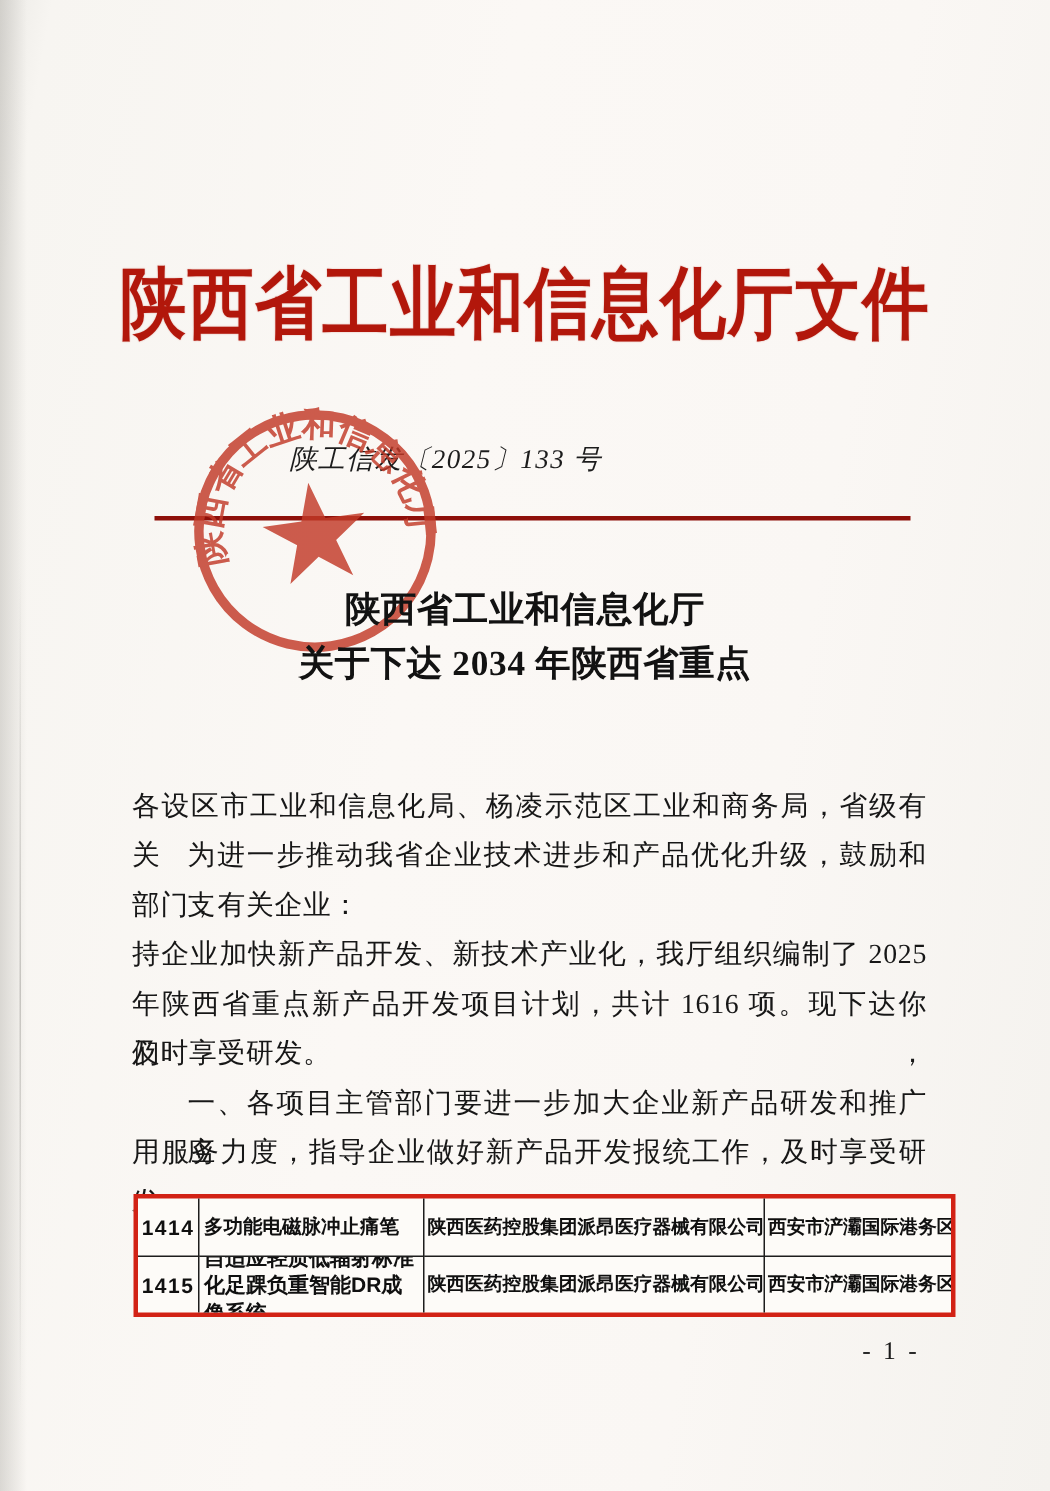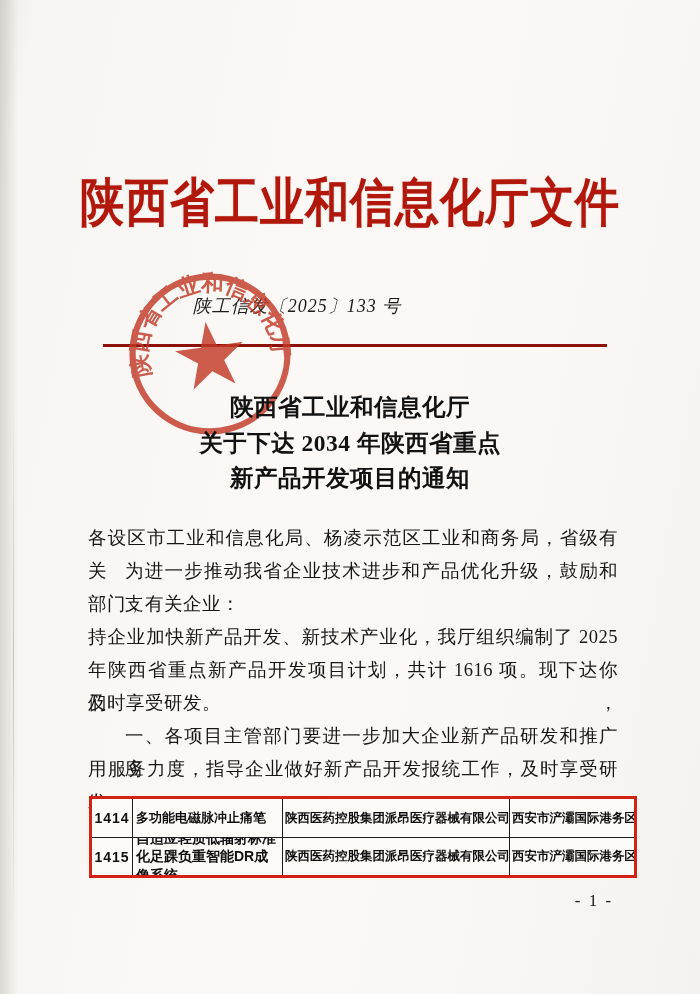--- a/index.html
+++ b/index.html
@@ -109,21 +109,20 @@
       <path id="sealArc" d="M 38,132 A 70,70 0 1 1 162,132" fill="none"></path>
     </defs>
     <text font-size="25" font-weight="700" fill="#c23a28" font-family="'Liberation Serif','DejaVu Serif',serif">
       <textPath href="#sealArc" startOffset="50%" text-anchor="middle">陕西省工业和信息化厅</textPath>
     </text>
   </svg>
 
   <div class="doc-title">
     <div>陕西省工业和信息化厅</div>
     <div>关于下达 2034 年陕西省重点</div>
-    <div>新产品开发项目的通知</div>
   </div>
 
   <div class="body-text">
     <div class="body-line fill">各设区市工业和信息化局、杨凌示范区工业和商务局，省级有关</div>
     <div class="body-line fill indent">为进一步推动我省企业技术进步和产品优化升级，鼓励和支</div>
     <div class="body-line">部门，有关企业：</div>
     <div class="body-line fill">持企业加快新产品开发、新技术产业化，我厅组织编制了 2025</div>
     <div class="body-line fill">年陕西省重点新产品开发项目计划，共计 1616 项。现下达你们，</div>
     <div class="body-line">及时享受研发。</div>
     <div class="body-line fill indent">一、各项目主管部门要进一步加大企业新产品研发和推广应</div>

